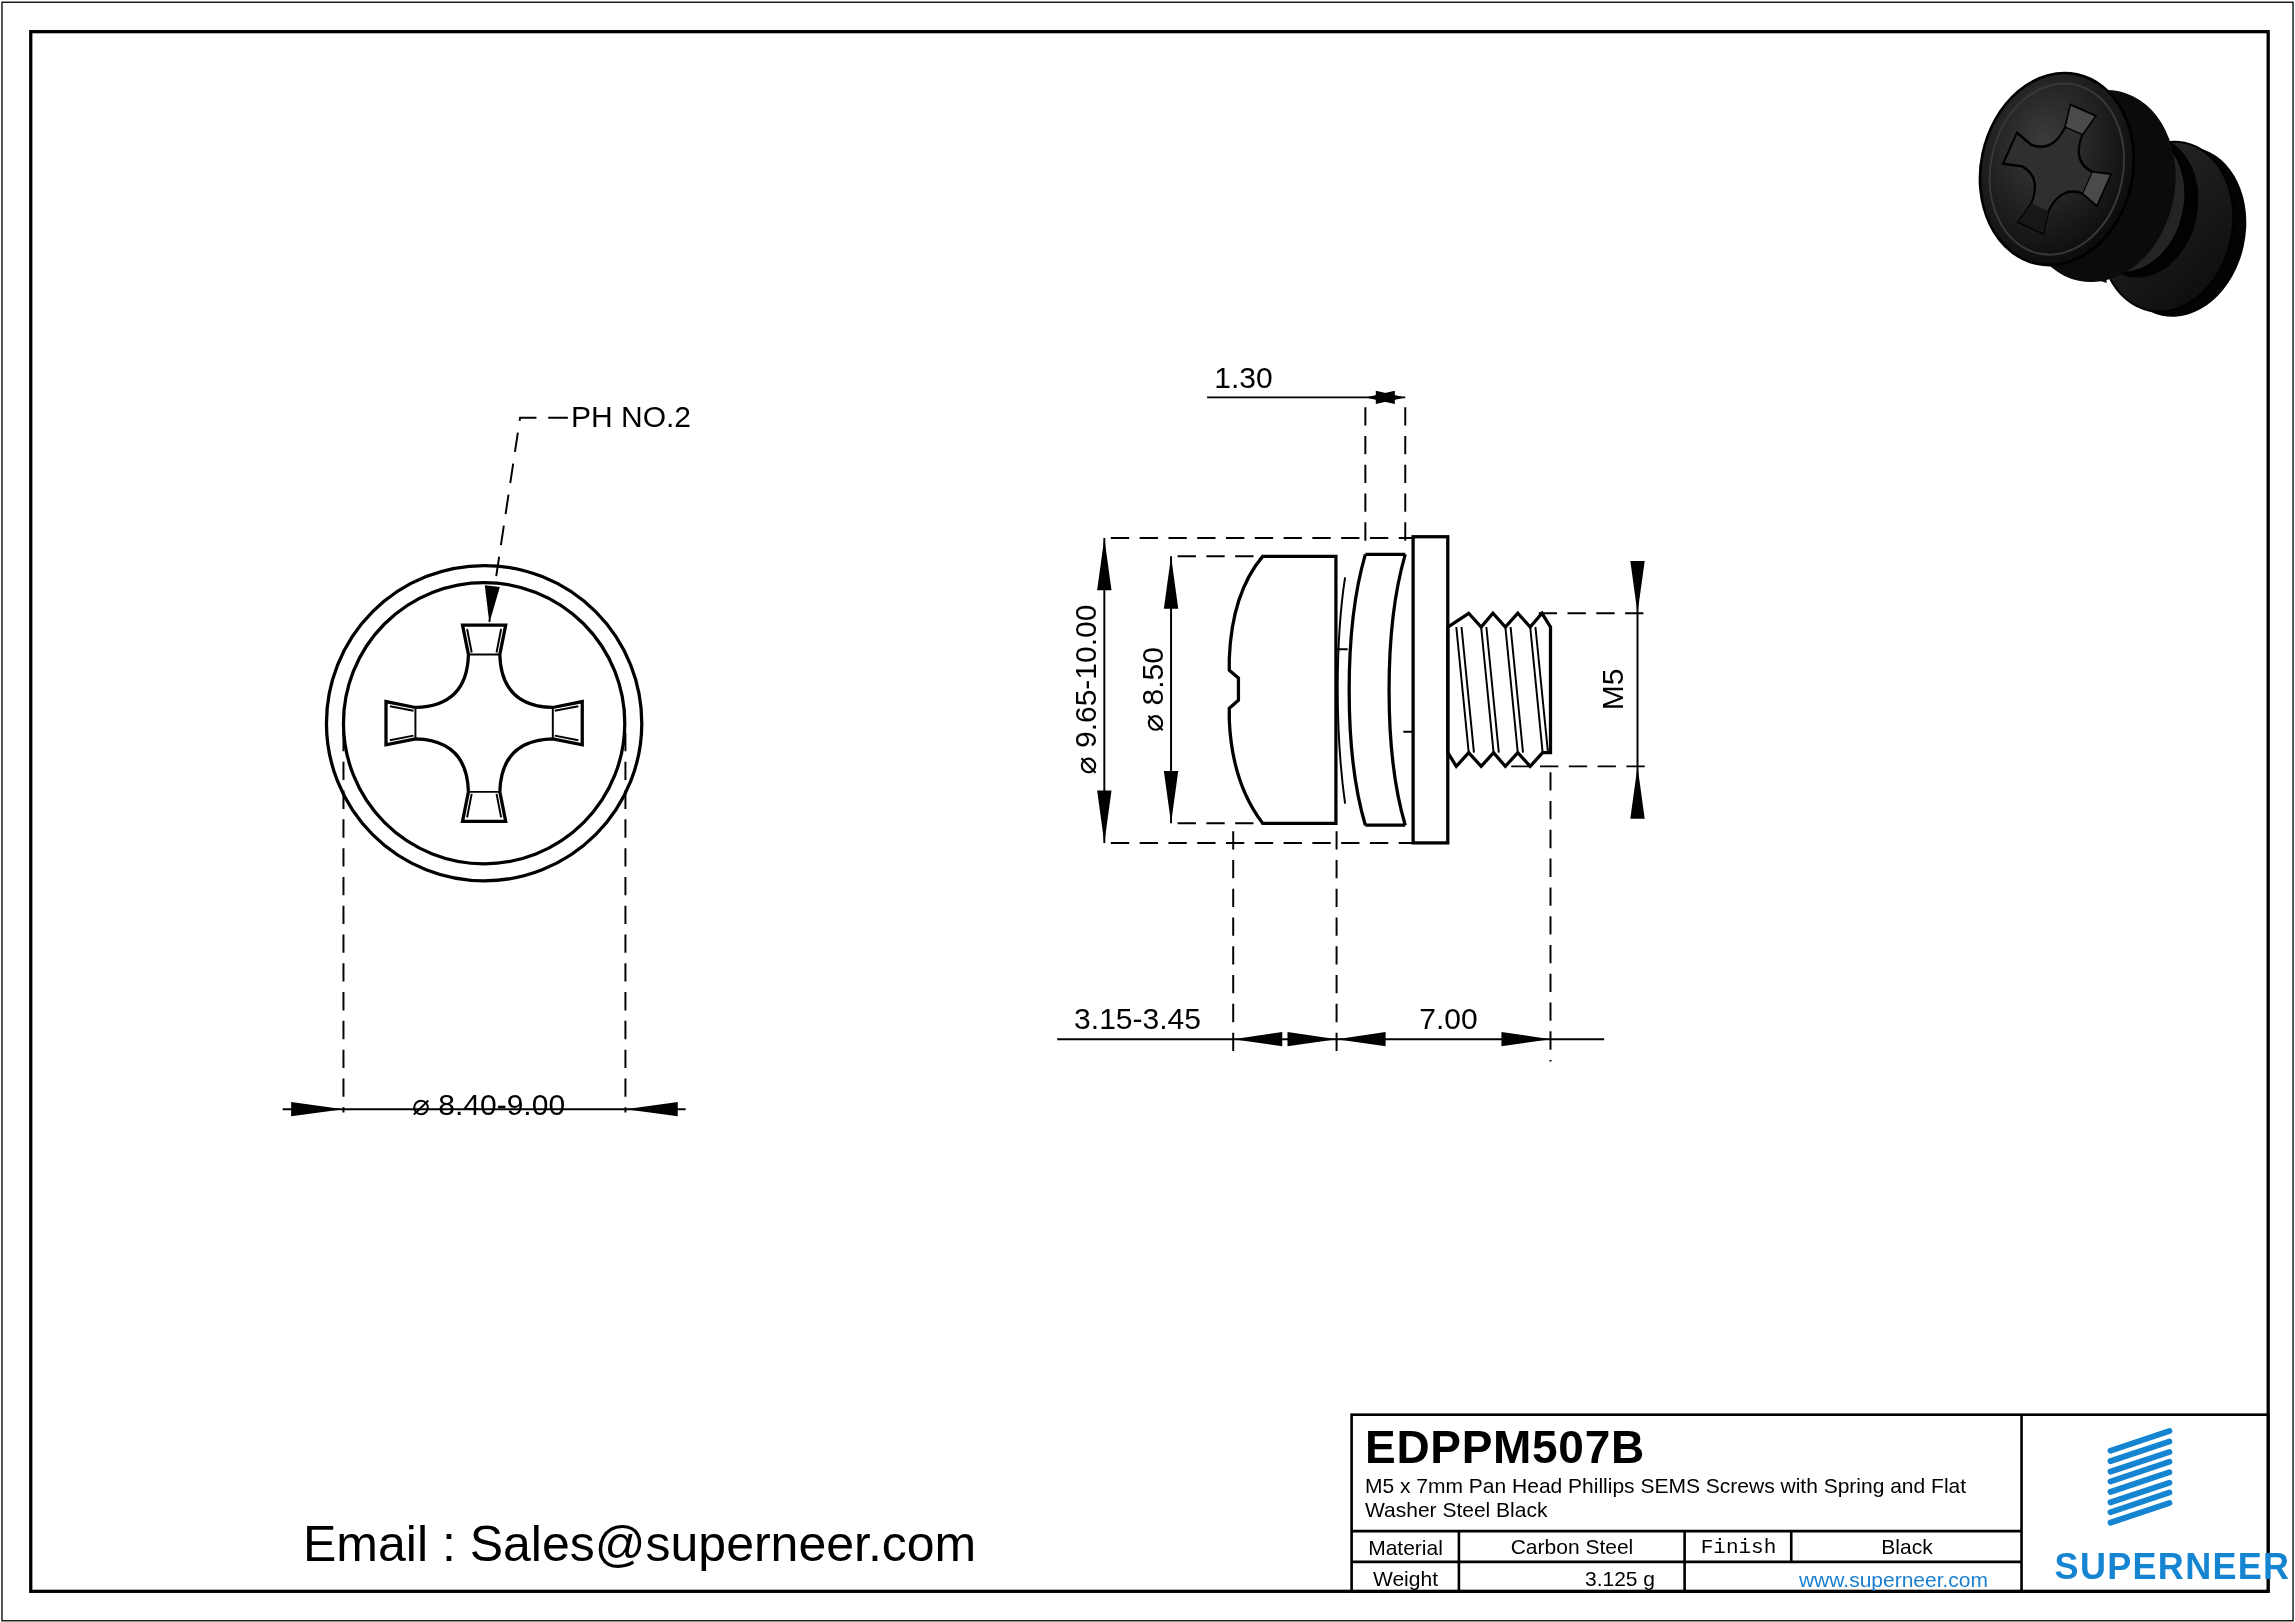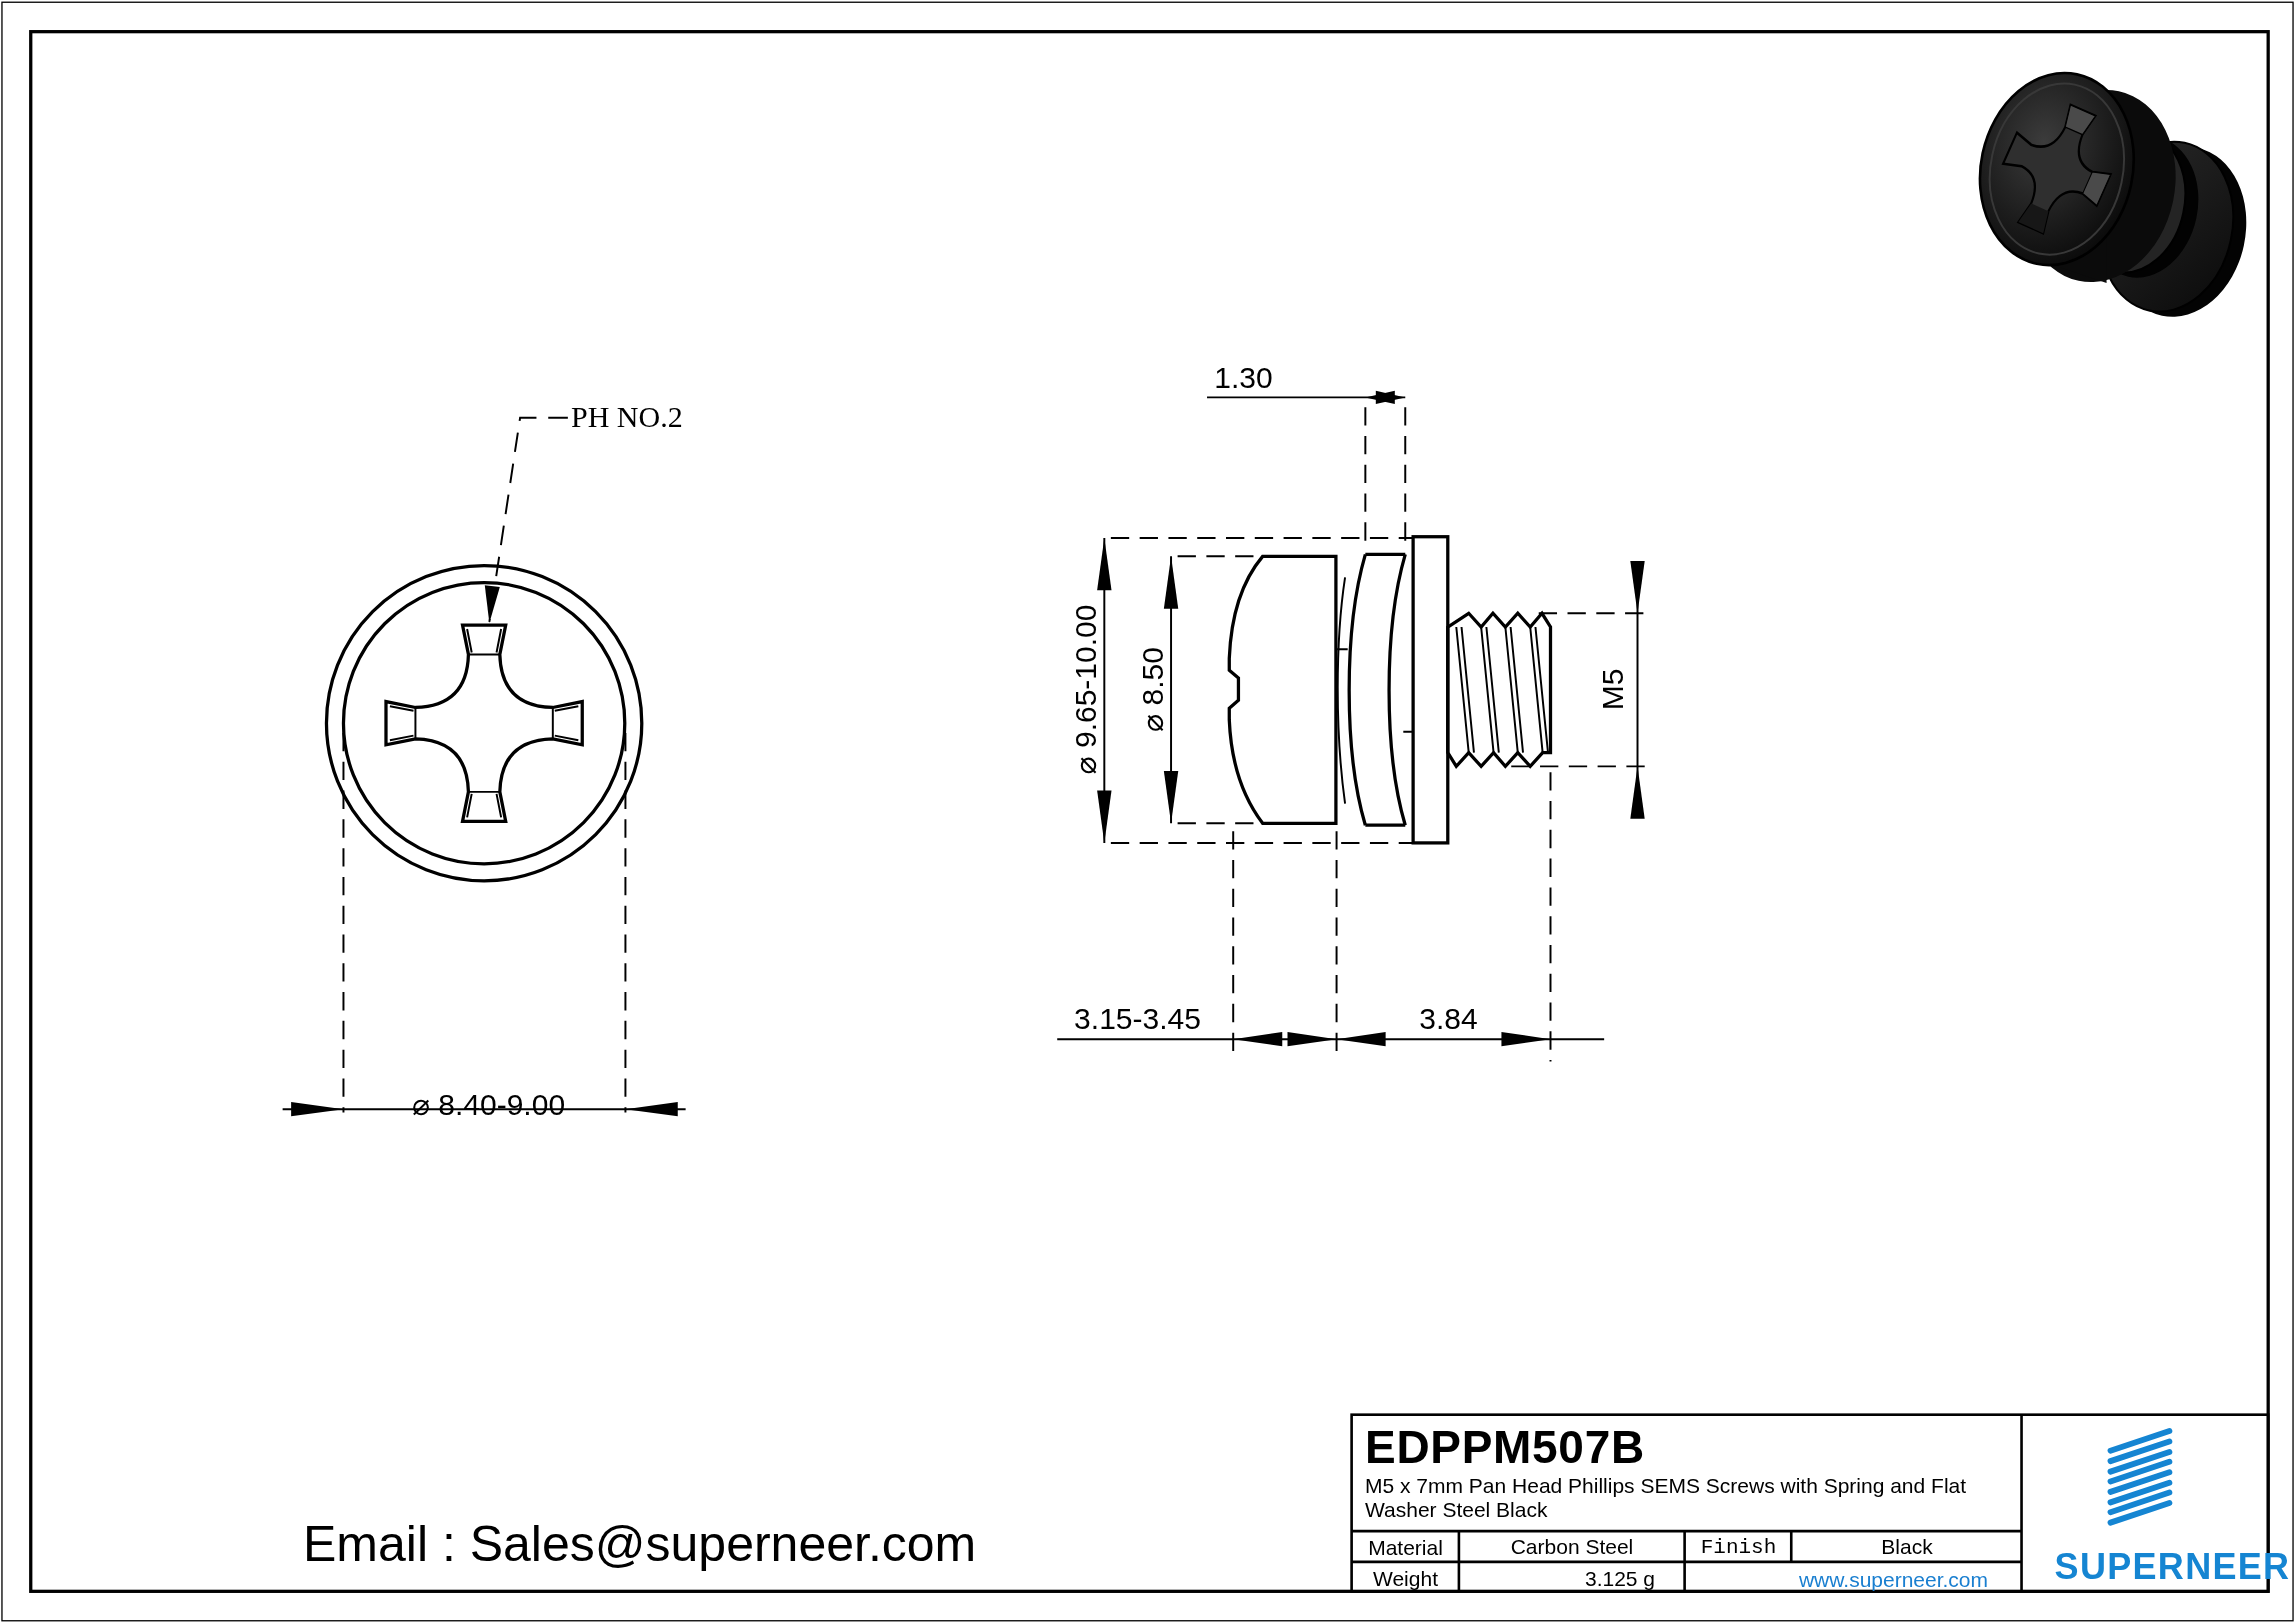--- a/index.html
+++ b/index.html
@@ -171,29 +171,29 @@
       <line class="logo-stripe" x1="3226" y1="2233" x2="3316" y2="2203"></line>
       <line class="logo-stripe" x1="3226" y1="2249" x2="3316" y2="2219"></line>
       <line class="logo-stripe" x1="3226" y1="2264" x2="3316" y2="2234"></line>
       <line class="logo-stripe" x1="3226" y1="2280" x2="3316" y2="2250"></line>
       <line class="logo-stripe" x1="3226" y1="2296" x2="3316" y2="2266"></line>
       <line class="logo-stripe" x1="3226" y1="2311" x2="3316" y2="2281"></line>
       <line class="logo-stripe" x1="3226" y1="2327" x2="3316" y2="2297"></line>
     </g>
   </svg>
 
-  <div class="txt dim" style="left:571px;top:400px;font-family:Liberation Serif, serif;">PH NO.2</div>
+  <div class="txt dim" style="left:571px;top:400px;">PH NO.2</div>
   <div class="txt dim center" style="left:325px;top:1055px;width:327px;margin-top:32px;">⌀ 8.40-9.00</div>
 
   <div class="txt dim center" style="left:1178px;top:361px;width:131px;">1.30</div>
   <div class="txt dim center rot" style="left:924px;top:670px;width:327px;height:39px;">⌀ 9.65-10.00</div>
   <div class="txt dim center rot" style="left:991px;top:670px;width:327px;height:39px;">⌀ 8.50</div>
   <div class="txt dim center rot" style="left:1533px;top:670px;width:164px;height:39px;">M5</div>
   <div class="txt dim center" style="left:1059px;top:1002px;width:157px;">3.15-3.45</div>
-  <div class="txt dim center" style="left:1383px;top:1002px;width:131px;">3.84</div>
+  <div class="txt dim center" style="left:1383px;top:1002px;width:131px;">7.00</div>
 
   <div class="txt email" style="left:303px;top:1515px;">Email : Sales@superneer.com</div>
 
   <div class="txt pn" style="left:1365px;top:1420px;">EDPPM507B</div>
   <div class="txt desc" style="left:1365px;top:1474px;width:654px;">M5 x 7mm Pan Head Phillips SEMS Screws with Spring and Flat Washer Steel Black</div>
 
   <div class="txt cell center" style="left:1352px;top:1536px;width:107px;">Material</div>
   <div class="txt cell center" style="left:1459px;top:1535px;width:226px;">Carbon Steel</div>
   <div class="txt cell center" style="left:1685px;top:1536px;width:107px;font-family:Liberation Mono, monospace;">Finish</div>
   <div class="txt cell center" style="left:1792px;top:1535px;width:230px;">Black</div>

